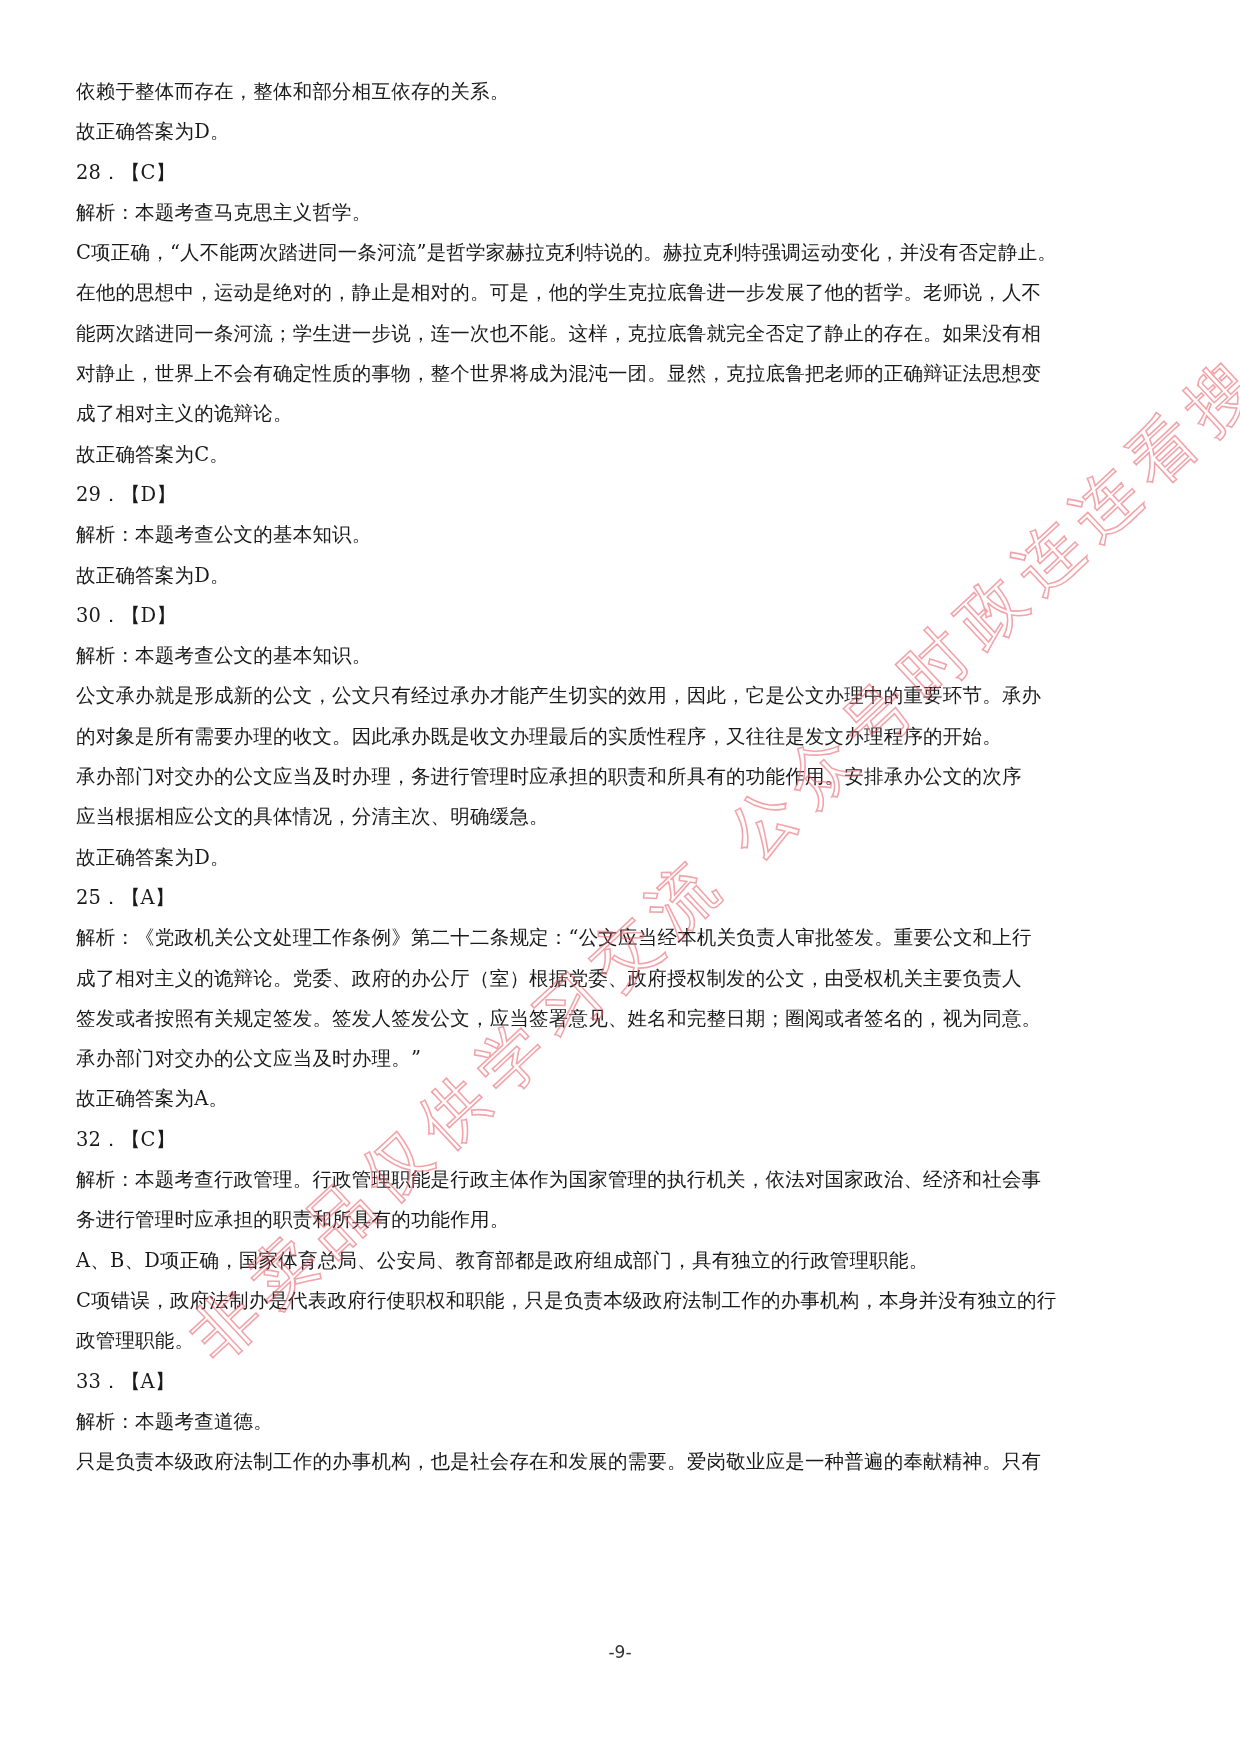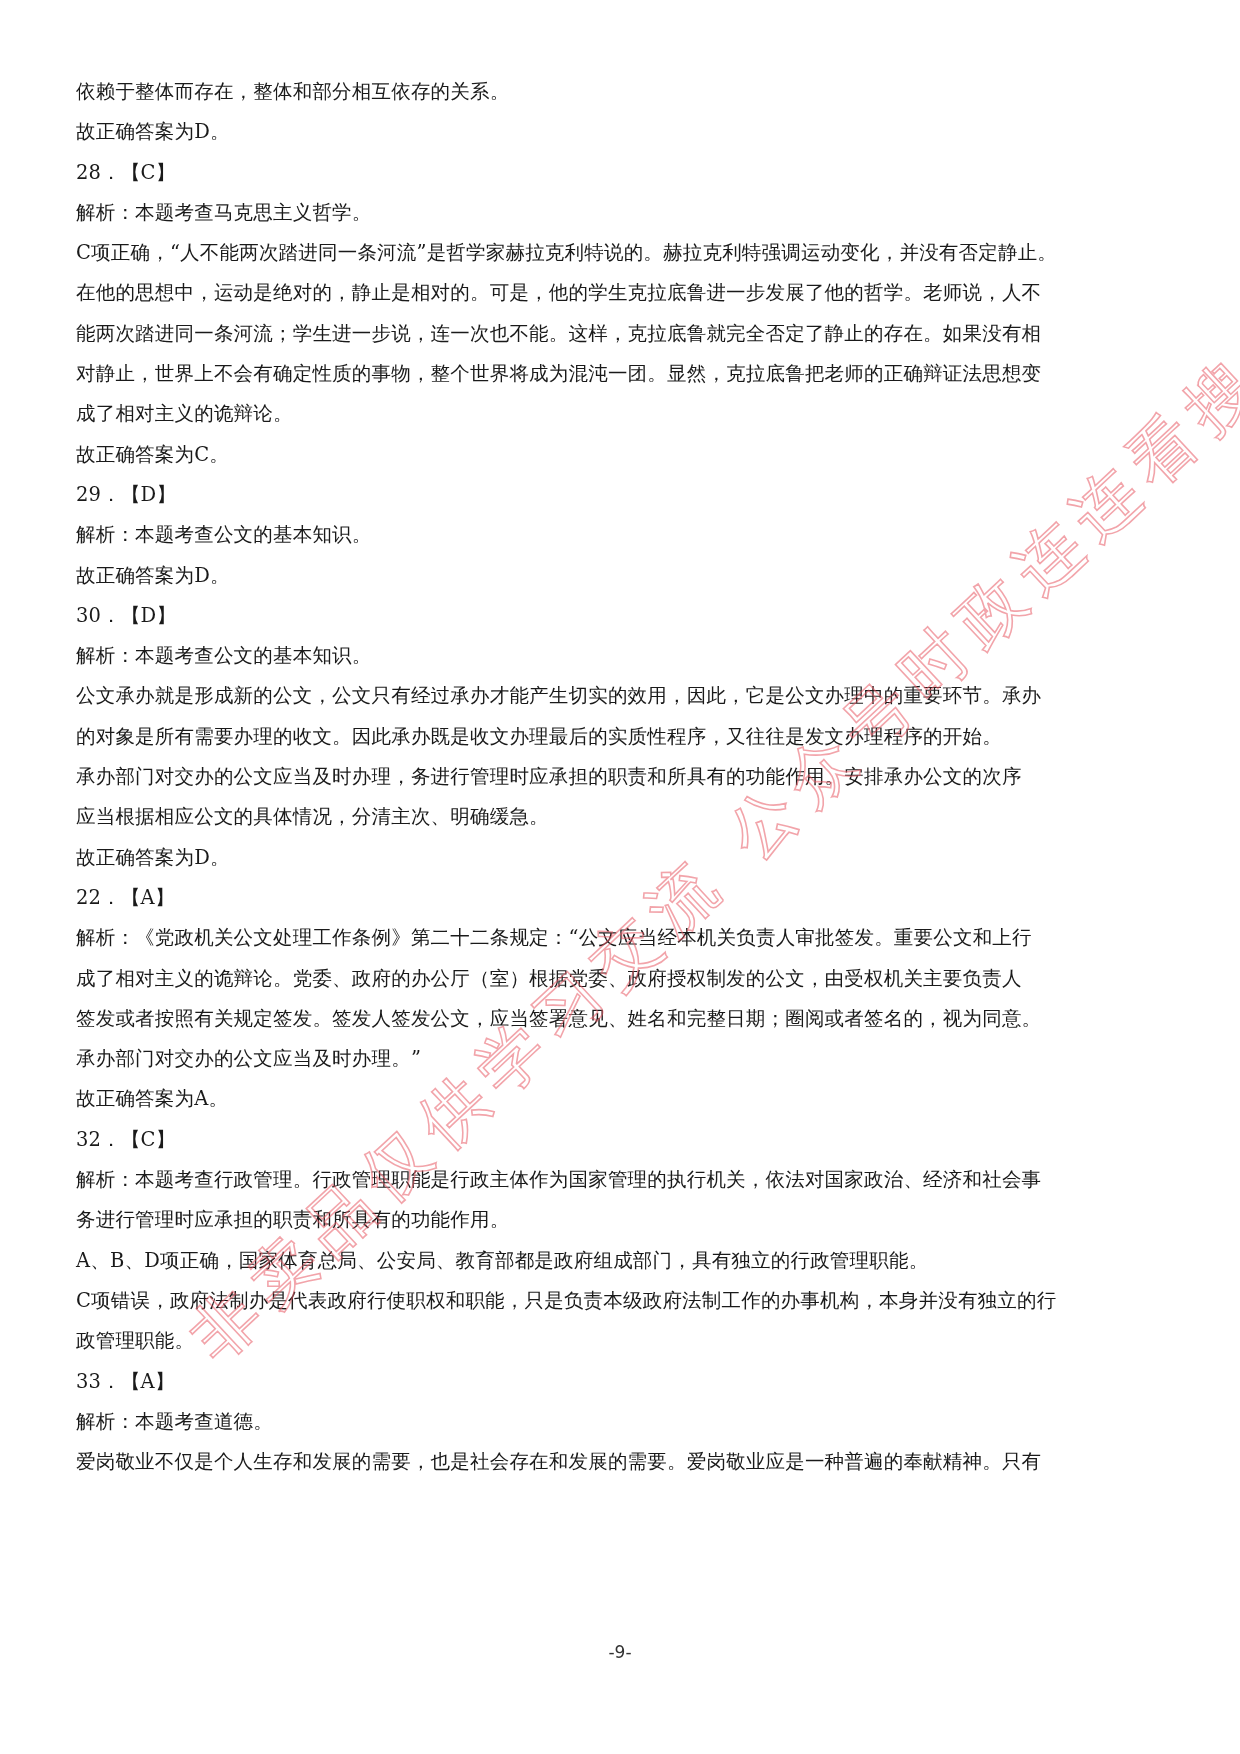--- a/index.html
+++ b/index.html
@@ -93,37 +93,37 @@
     <div class="line">故正确答案为D。</div>
 
     <div class="line">30．【D】</div>
     <div class="line">解析：本题考查公文的基本知识。</div>
     <div class="line">公文承办就是形成新的公文，公文只有经过承办才能产生切实的效用，因此，它是公文办理中的重要环节。承办</div>
     <div class="line">的对象是所有需要办理的收文。因此承办既是收文办理最后的实质性程序，又往往是发文办理程序的开始。</div>
     <div class="line">承办部门对交办的公文应当及时办理，务进行管理时应承担的职责和所具有的功能作用。安排承办公文的次序</div>
     <div class="line">应当根据相应公文的具体情况，分清主次、明确缓急。</div>
     <div class="line">故正确答案为D。</div>
 
-    <div class="line">22．【A】</div>
+    <div class="line">25．【A】</div>
     <div class="line">解析：《党政机关公文处理工作条例》第二十二条规定：“公文应当经本机关负责人审批签发。重要公文和上行</div>
     <div class="line">成了相对主义的诡辩论。党委、政府的办公厅（室）根据党委、政府授权制发的公文，由受权机关主要负责人</div>
     <div class="line">签发或者按照有关规定签发。签发人签发公文，应当签署意见、姓名和完整日期；圈阅或者签名的，视为同意。</div>
     <div class="line">承办部门对交办的公文应当及时办理。”</div>
     <div class="line">故正确答案为A。</div>
 
     <div class="line">32．【C】</div>
     <div class="line">解析：本题考查行政管理。行政管理职能是行政主体作为国家管理的执行机关，依法对国家政治、经济和社会事</div>
     <div class="line">务进行管理时应承担的职责和所具有的功能作用。</div>
     <div class="line">A、B、D项正确，国家体育总局、公安局、教育部都是政府组成部门，具有独立的行政管理职能。</div>
     <div class="line">C项错误，政府法制办是代表政府行使职权和职能，只是负责本级政府法制工作的办事机构，本身并没有独立的行</div>
     <div class="line">政管理职能。</div>
 
     <div class="line">33．【A】</div>
     <div class="line">解析：本题考查道德。</div>
-    <div class="line">爱岗敬业不仅是个人生存和发展的需要，也是社会存在和发展的需要。爱岗敬业应是一种普遍的奉献精神。只有</div>
+    <div class="line">只是负责本级政府法制工作的办事机构，也是社会存在和发展的需要。爱岗敬业应是一种普遍的奉献精神。只有</div>
   </div>
 
   <div class="page-number">-9-</div>
 
   <div class="watermark">
     <div class="watermark-text">非卖品仅供学习交流 公众号时政连连看搜集于网络</div>
   </div>
 </div>
 
 </body></html>

